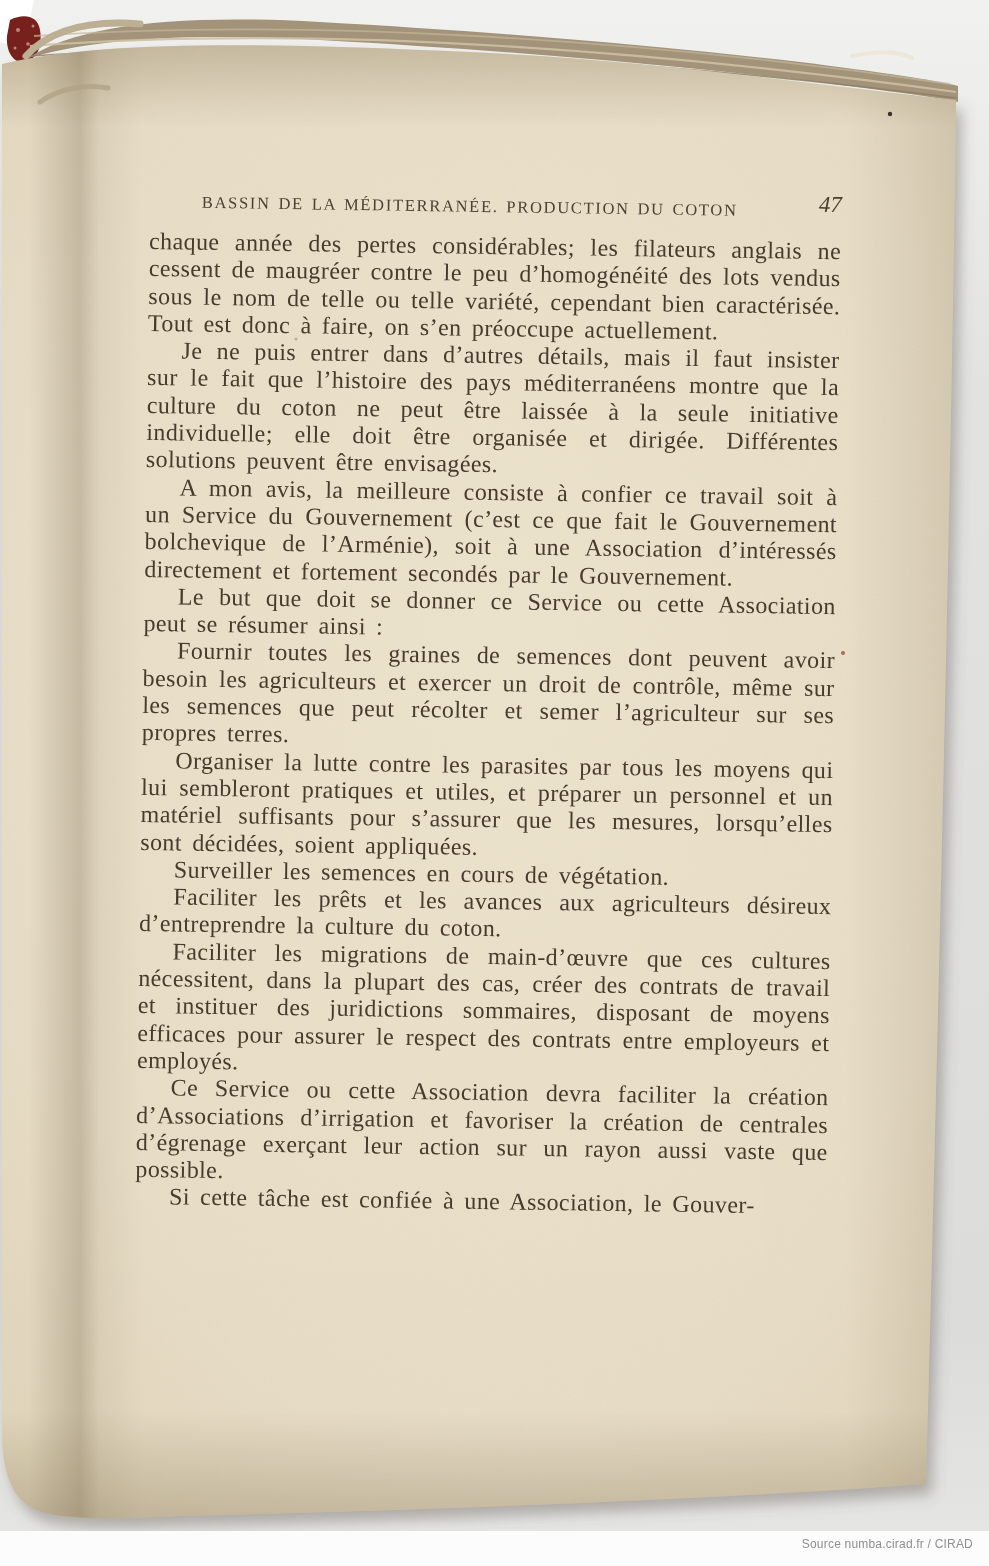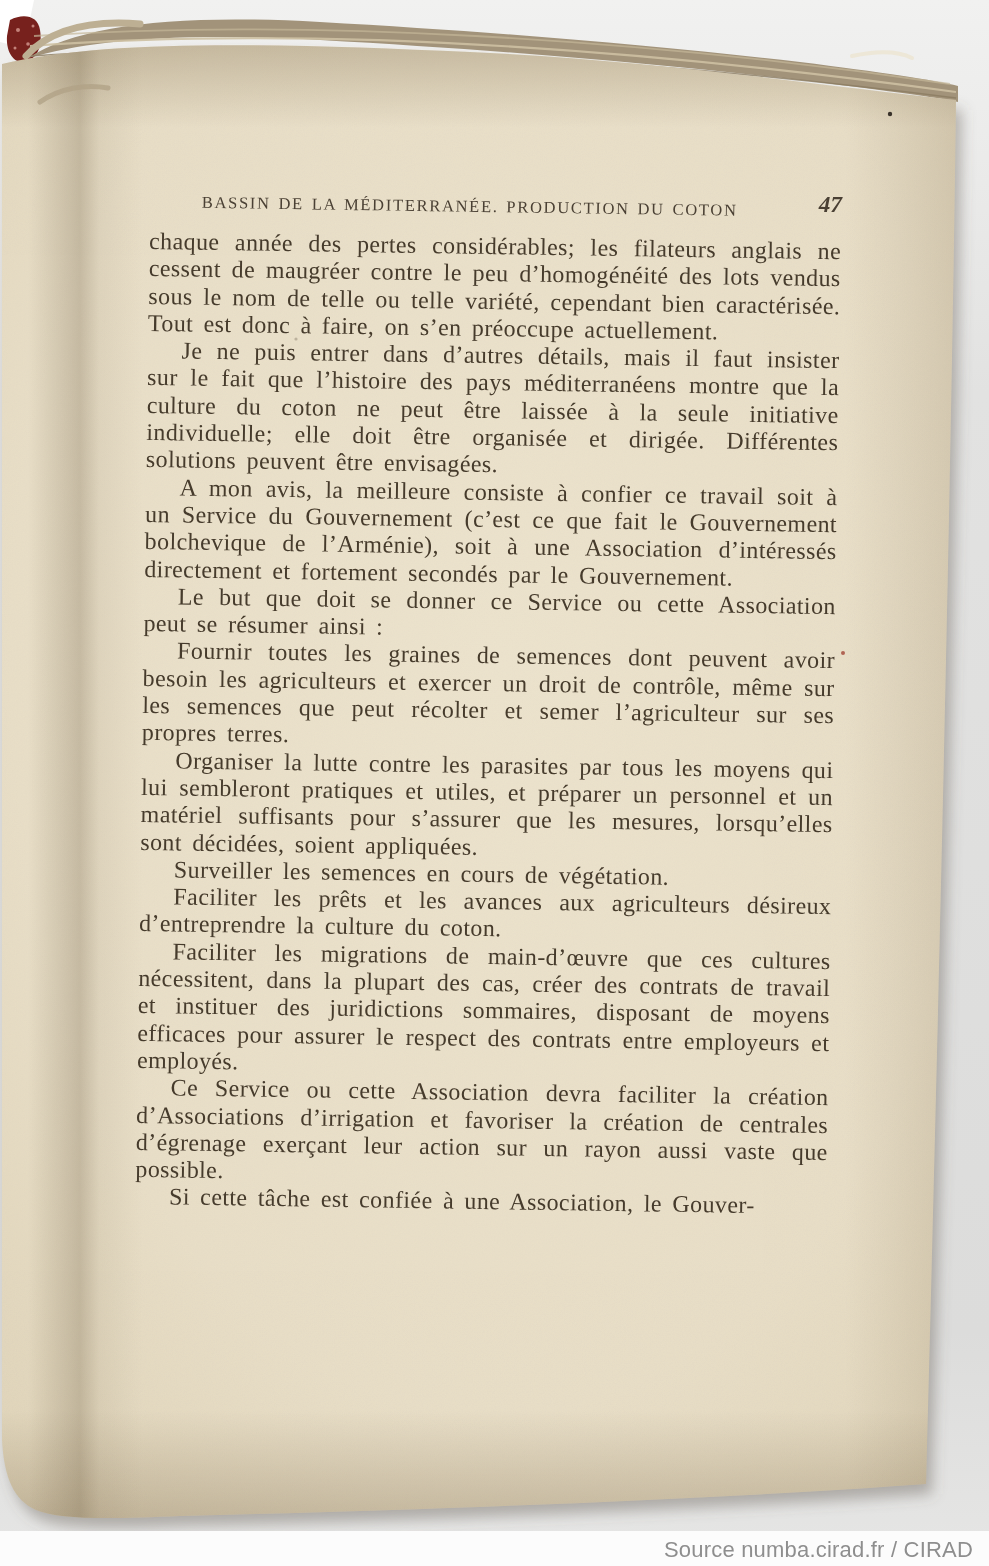--- a/index.html
+++ b/index.html
@@ -22,29 +22,29 @@
     position:relative;height:26px;margin-bottom:16px;
     font-size:16.5px;letter-spacing:1.7px;word-spacing:2px;
     color:#4a4034;
   }
   .running-head .title{
     position:absolute;left:calc(50% - 26px);transform:translateX(-50%);
     white-space:nowrap;top:2px;
   }
   .running-head .pageno{
     position:absolute;right:0;top:-5px;
-    font-style:italic;font-weight:700;font-size:23px;letter-spacing:0;
+    font-style:italic;font-weight:400;font-size:23px;letter-spacing:0;
   }
   .page-text p{margin:0;text-indent:34px;}
   .page-text p.no-indent{text-indent:0;}
 
   .attribution{
     position:absolute;right:16px;top:1537px;
     font-family:"Liberation Sans", sans-serif;
-    font-size:22px;color:#8e8e8e;letter-spacing:.2px;
+    font-size:12px;color:#8e8e8e;letter-spacing:.2px;
   }
 </style>
 </head>
 <body>
 
 <svg class="backdrop" viewBox="0 0 989 1566" aria-hidden="true">
   <defs>
     <linearGradient id="bgGrad" x1="0" y1="0" x2="0" y2="1">
       <stop offset="0" stop-color="#f1f1f0"></stop>
       <stop offset="0.25" stop-color="#e2e2e1"></stop>

